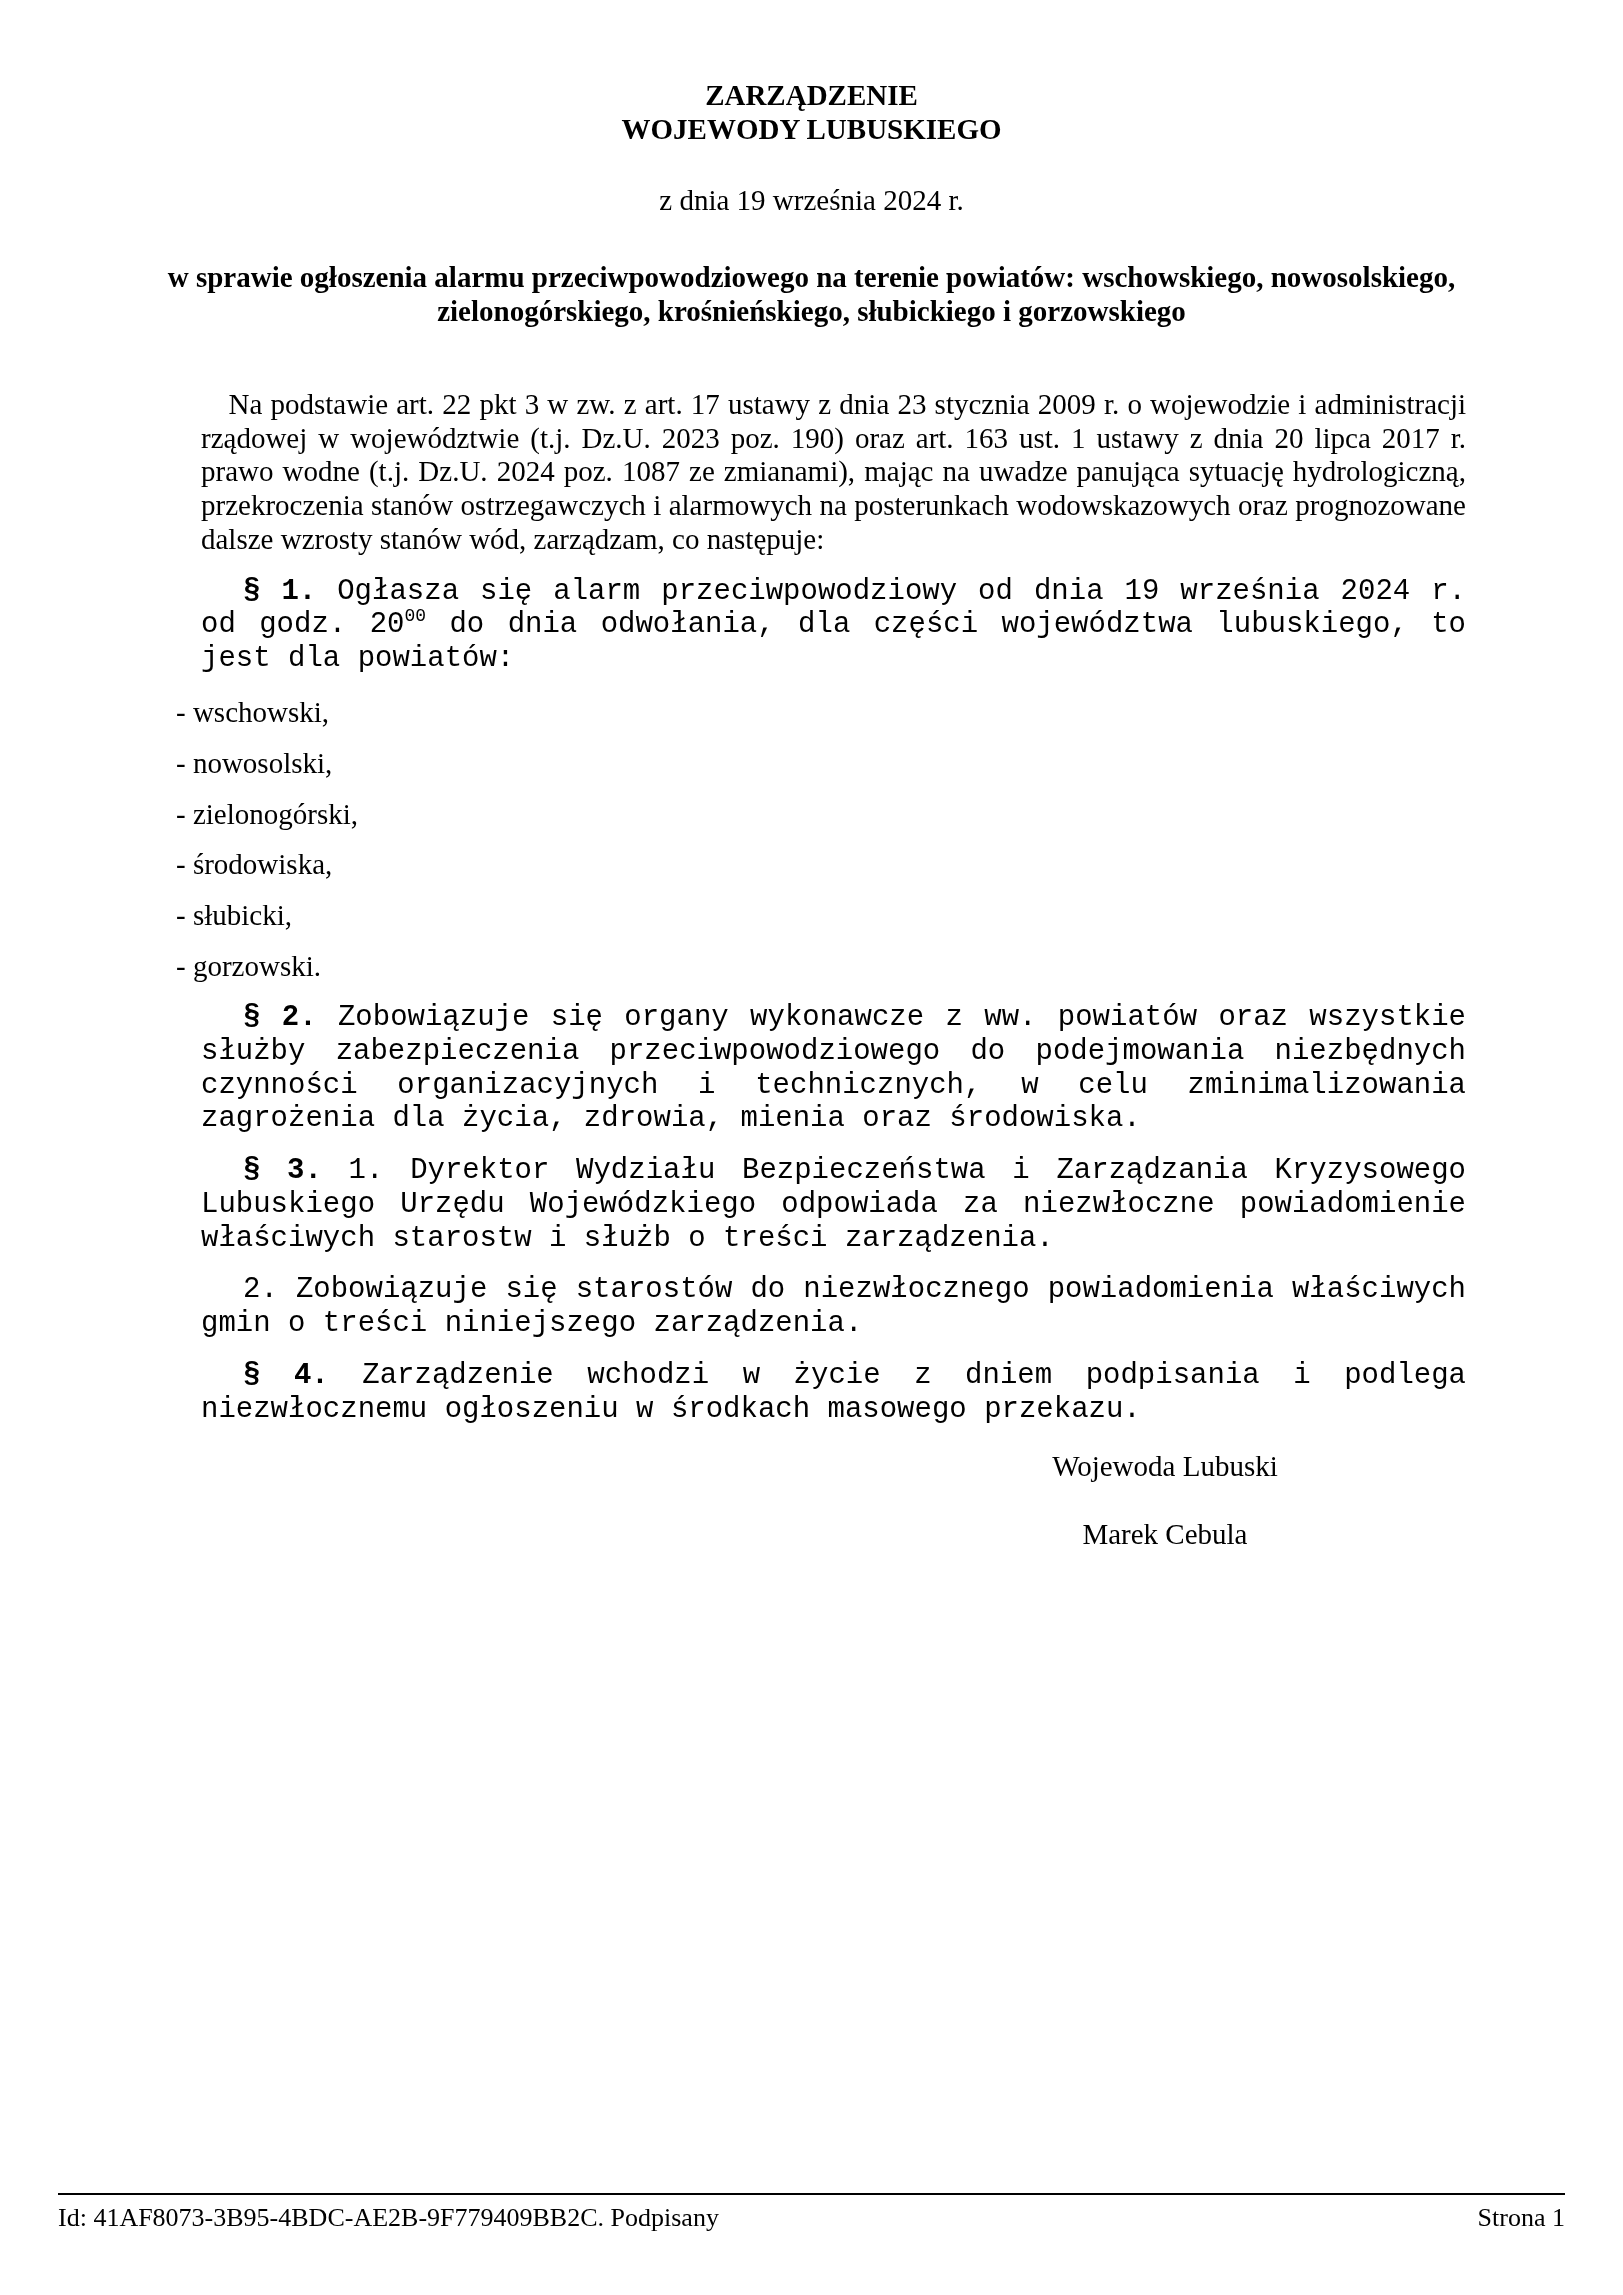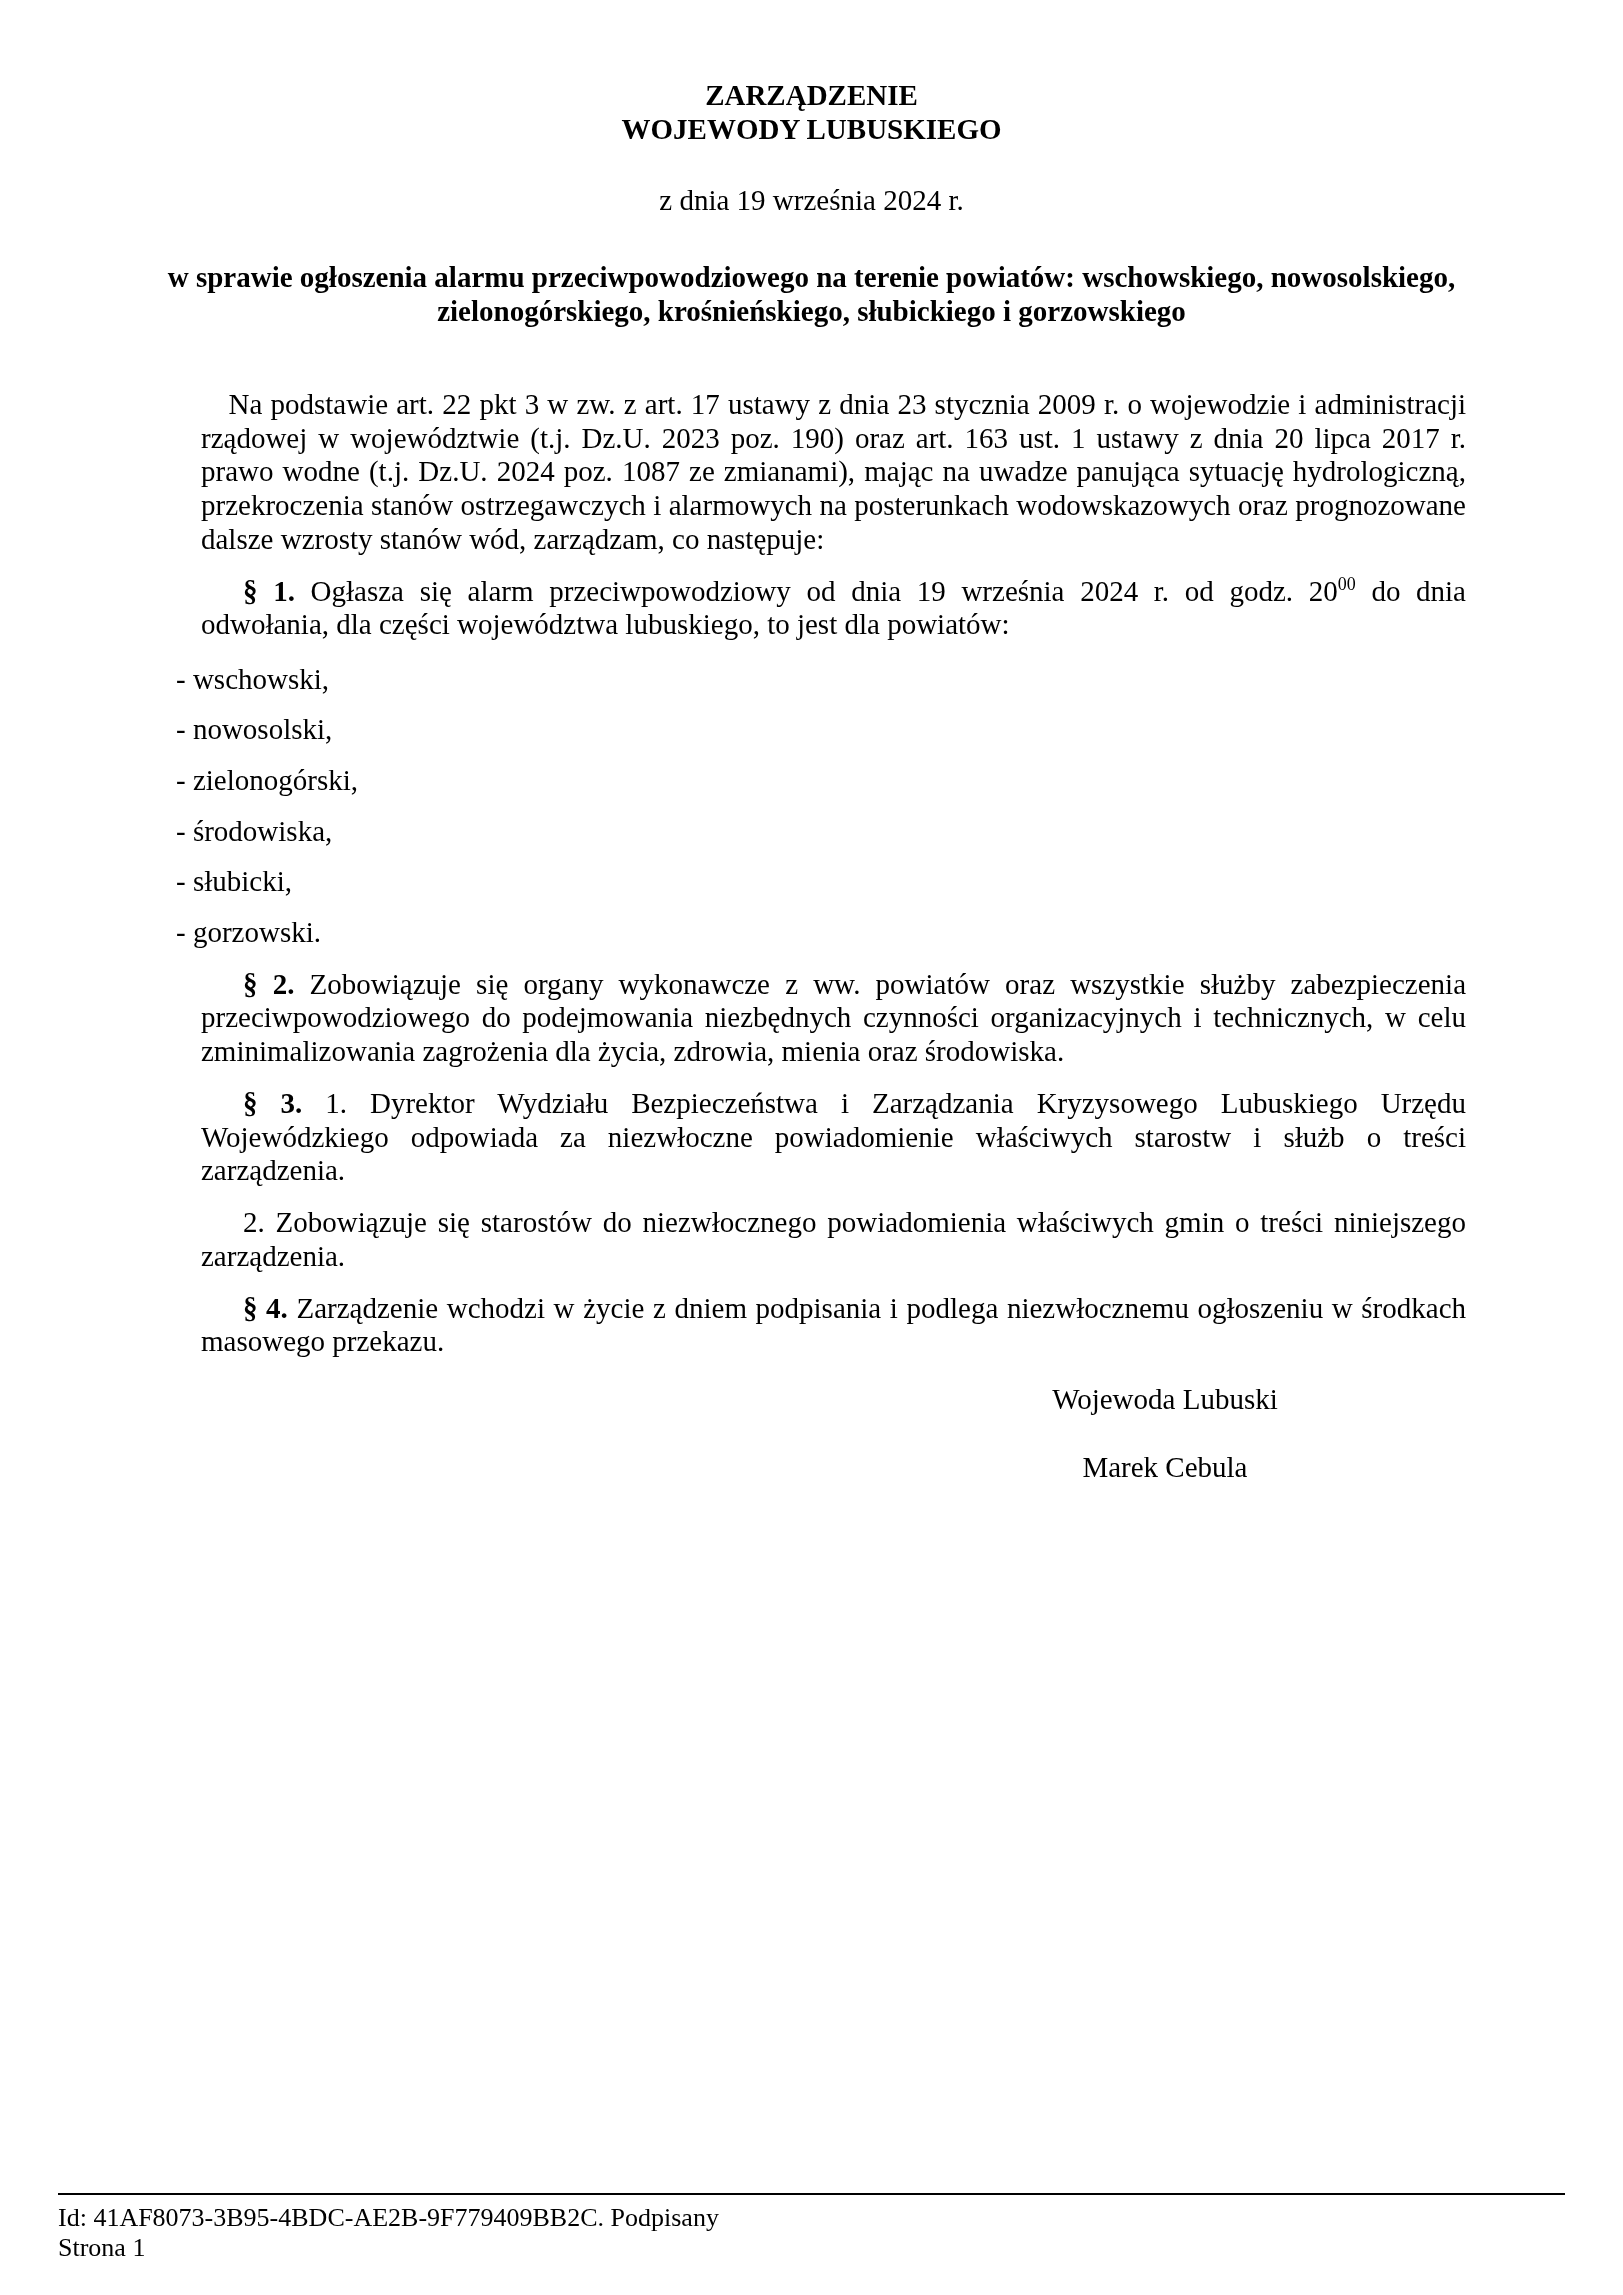--- a/index.html
+++ b/index.html
@@ -40,20 +40,21 @@
     text-align: justify;
     margin-left: 44px;
   }
   .preamble {
     margin-top: 60px;
     text-indent: 27.5px;
   }
   .section-par {
     margin-top: 18.3px;
     text-indent: 42px;
+    font-family: Liberation Mono, monospace;
   }
   .list-item {
     margin-top: 17px;
     margin-left: 19px;
     font-family: Liberation Serif, serif;
   }
   .list-item.first { margin-top: 21px; }
   sup {
     font-size: 0.62em;
     line-height: 0;
@@ -72,21 +73,20 @@
     position: absolute;
     left: 58px;
     right: 58px;
     top: 2193px;
     border-top: 2px solid #000000;
     padding-top: 7.9px;
     display: flex;
     justify-content: space-between;
     font-size: 26px;
     color: #000000;
-    flex-direction: column;
   }
 </style>
 </head>
 <body>
 
 <div class="page">
   <div class="content">
 
     <div class="heading">
       <div>ZARZĄDZENIE</div>

